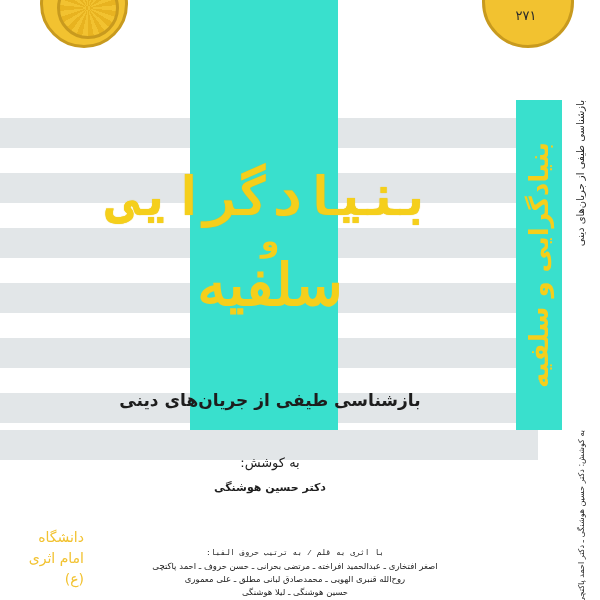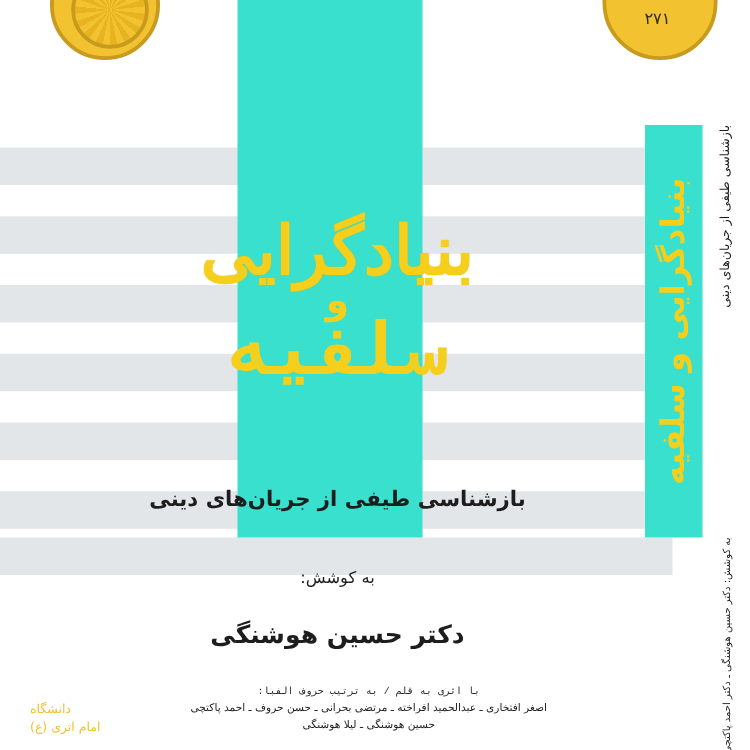--- a/index.html
+++ b/index.html
@@ -86,38 +86,38 @@
 
   
   .title-block {
     position: absolute;
     left: 60px; top: 170px;
     width: 420px;
     text-align: center;
     direction: rtl;
   }
   .title-line1 {
-    font-family: Liberation Sans, sans-serif;
+    font-family: Liberation Mono, monospace;
     font-size: 54px;
     font-weight: bold;
     color: #f5cf1b;
     letter-spacing: -1px;
     line-height: 1.15;
     text-shadow: 0 0 1px #e0bc10;
   }
   .title-conj {
     font-family: "DejaVu Sans", sans-serif;
     font-size: 30px;
     font-weight: bold;
     color: #f5cf1b;
     line-height: 1.0;
     margin: -6px 0 -4px 0;
   }
   .title-line2 {
-    font-family: Liberation Mono, monospace;
+    font-family: Liberation Sans, sans-serif;
     font-size: 58px;
     font-weight: bold;
     color: #f5cf1b;
     letter-spacing: -1px;
     line-height: 1.15;
   }
 
   
   .subtitle {
     position: absolute;
@@ -137,24 +137,24 @@
     position: absolute;
     left: 120px; top: 455px;
     width: 300px;
     text-align: center;
     direction: rtl;
   }
   .editors-label {
     font-size: 13px;
     color: #1d1d1d;
     letter-spacing: 4px;
-    margin-bottom: 22px;
+    margin-bottom: 10px;
   }
   .editor-name {
-    font-size: 20px;
+    font-size: 11px;
     font-weight: bold;
     color: #1d1d1d;
     line-height: 1.5;
     letter-spacing: 1px;
   }
 
   
   .contrib {
     position: absolute;
     left: 95px; top: 548px;
@@ -173,24 +173,24 @@
     color: #1d1d1d;
     line-height: 1.55;
     white-space: nowrap;
   }
 
   
   .publisher {
     position: absolute;
     left: 24px; bottom: 10px;
     width: 60px;
-    text-align: left;
+    text-align: right;
     direction: rtl;
     color: #f2c230;
-    font-size: 10px;
+    font-size: 14px;
     line-height: 1.5;
   }
   .publisher .p-line { display: block; }
 
   
   .spine-title {
     position: absolute;
     right: 40px; top: 110px;
     width: 42px; height: 310px;
     display: flex;
@@ -274,20 +274,21 @@
   <div class="subtitle">بازشناسی طیفی از جریان‌های دینی</div>
 
   <div class="editors">
     <div class="editors-label">به کوشش:</div>
     <div class="editor-name">دکتر حسین هوشنگی</div>
   </div>
 
   <div class="contrib">
     <div class="contrib-head">با اثری به قلم / به ترتیب حروف الفبا:</div>
     <div class="contrib-line">اصغر افتخاری ـ عبدالحمید افراخته ـ مرتضی بحرانی ـ حسن حروف ـ احمد پاکتچی</div>
+    <div class="contrib-line">روح‌الله قنبری الهویی ـ محمدصادق لبانی مطلق ـ علی معموری</div>
     <div class="contrib-line">حسین هوشنگی ـ لیلا هوشنگی</div>
   </div>
 
   <div class="publisher">
     <span class="p-line">دانشگاه</span>
     <span class="p-line">امام اثری (ع)</span>
   </div>
 
   <div class="spine-title">
     <span>بنیادگرایی و سلفیه</span>

